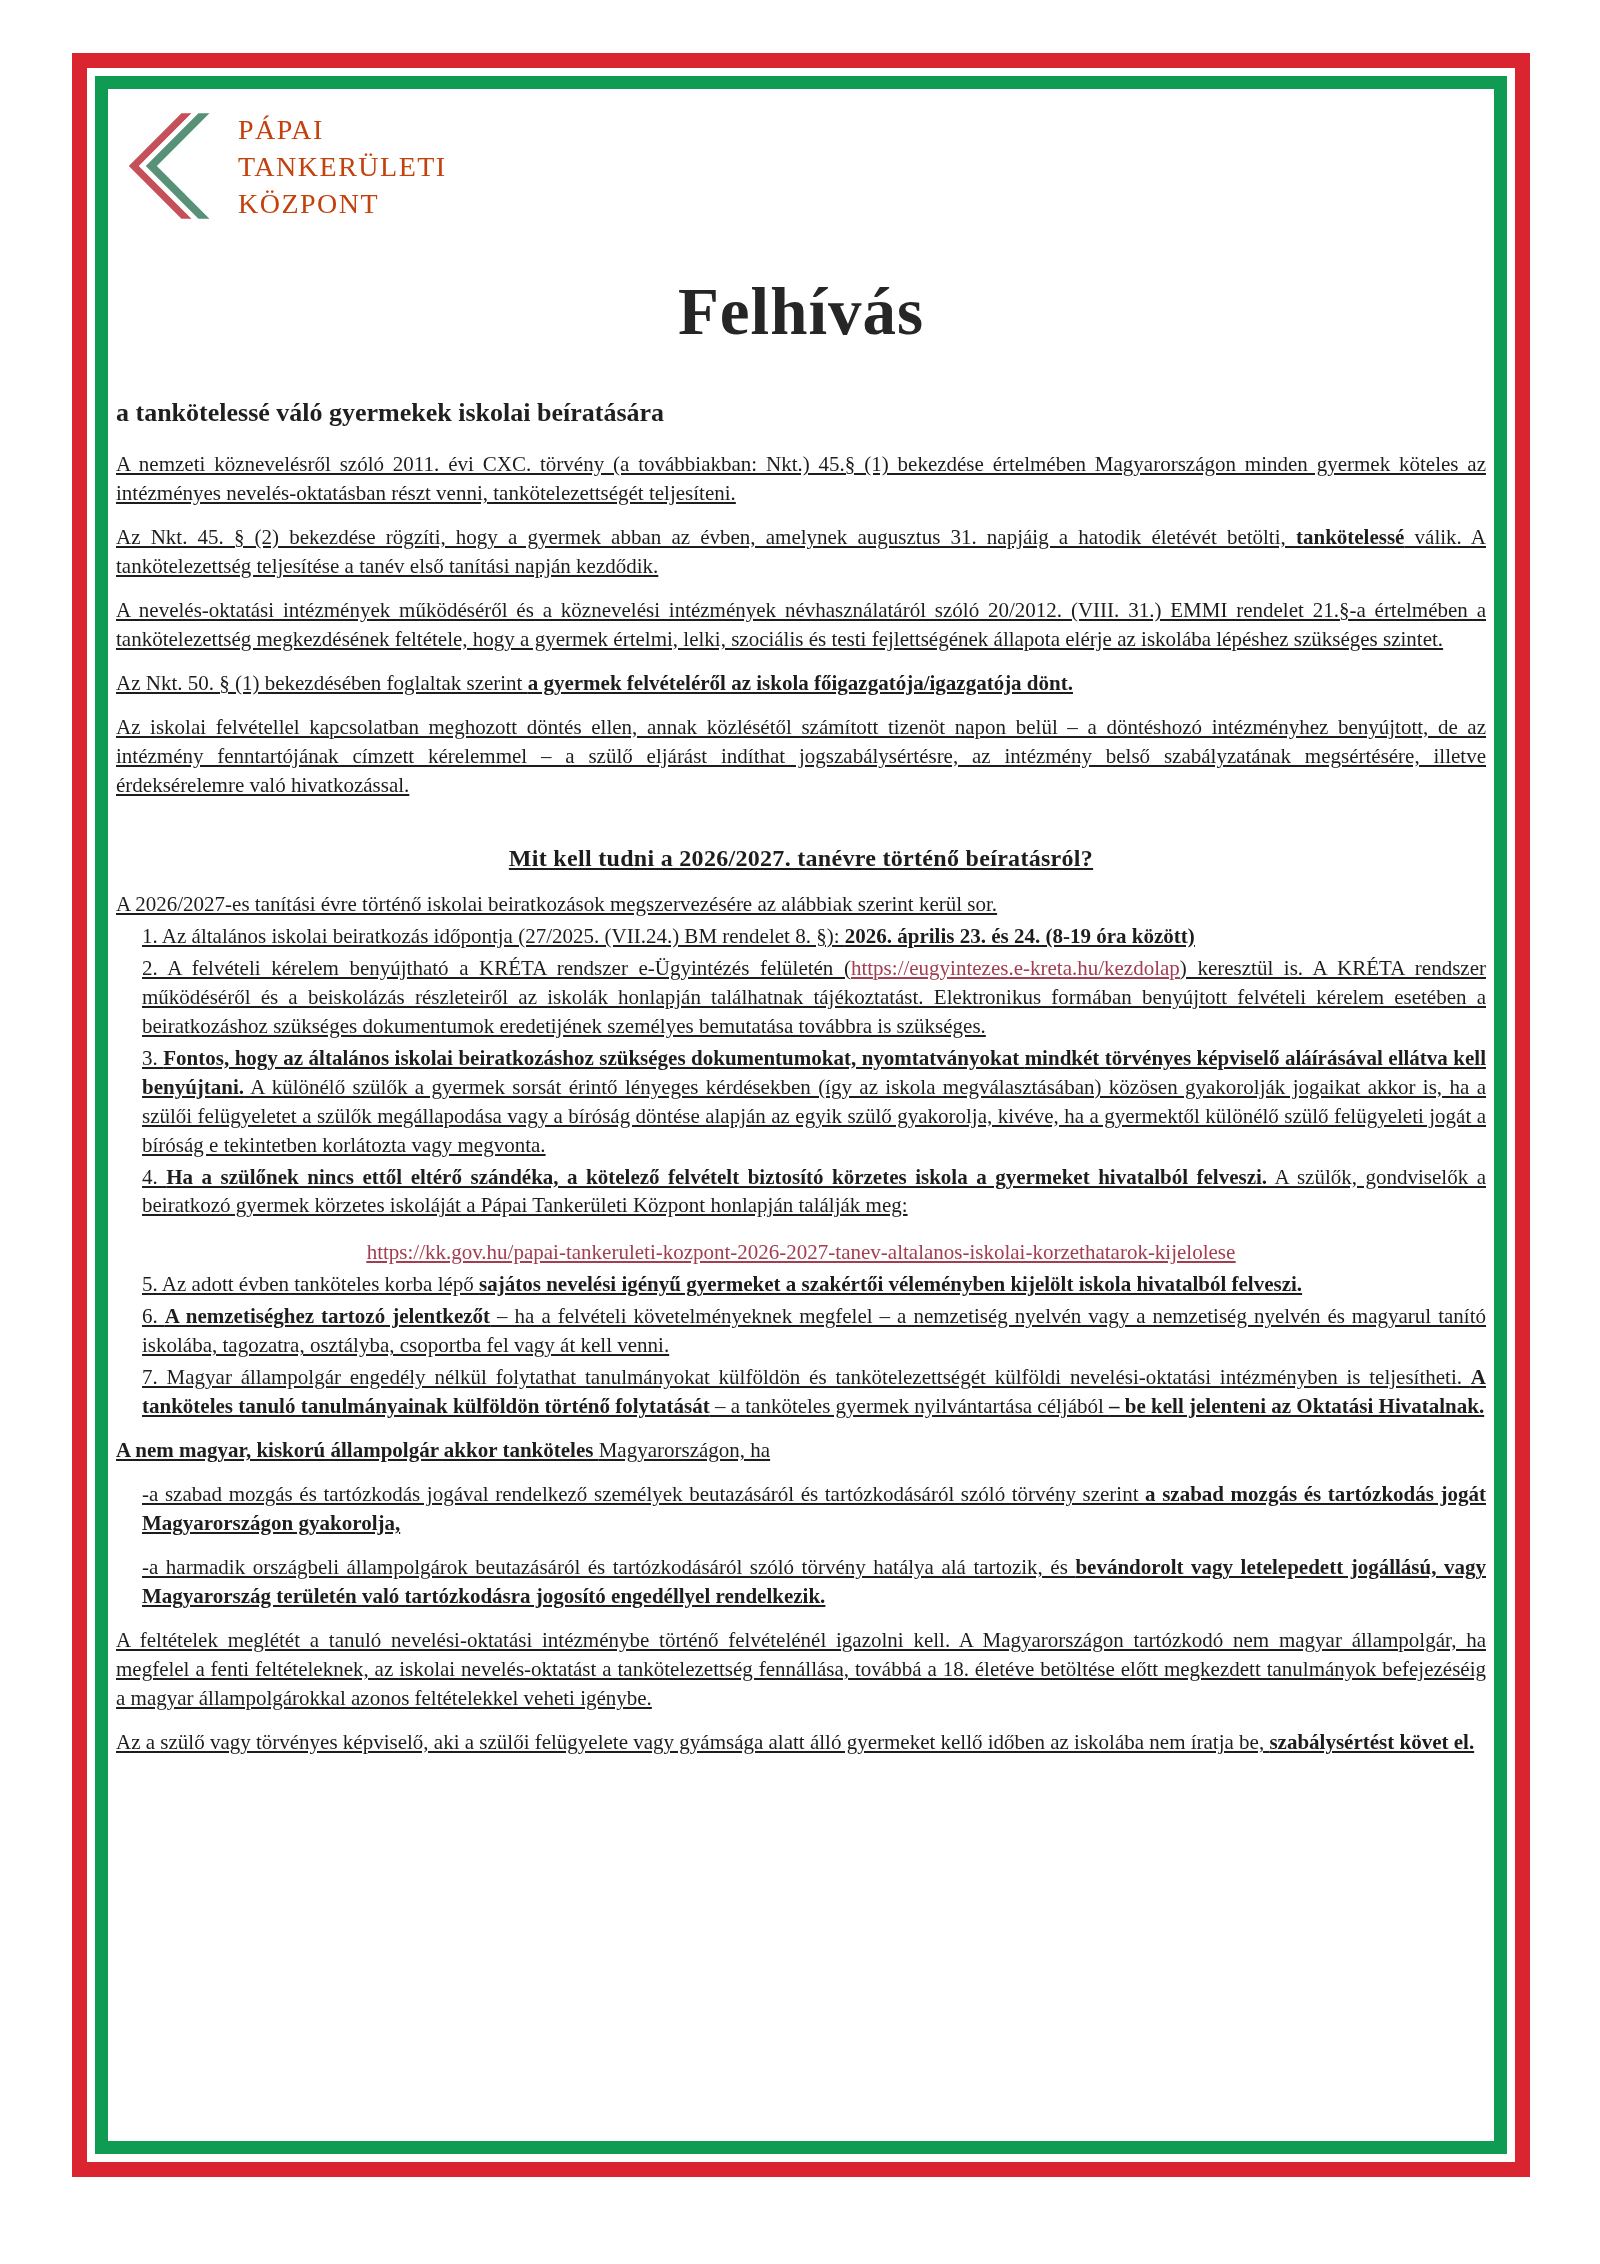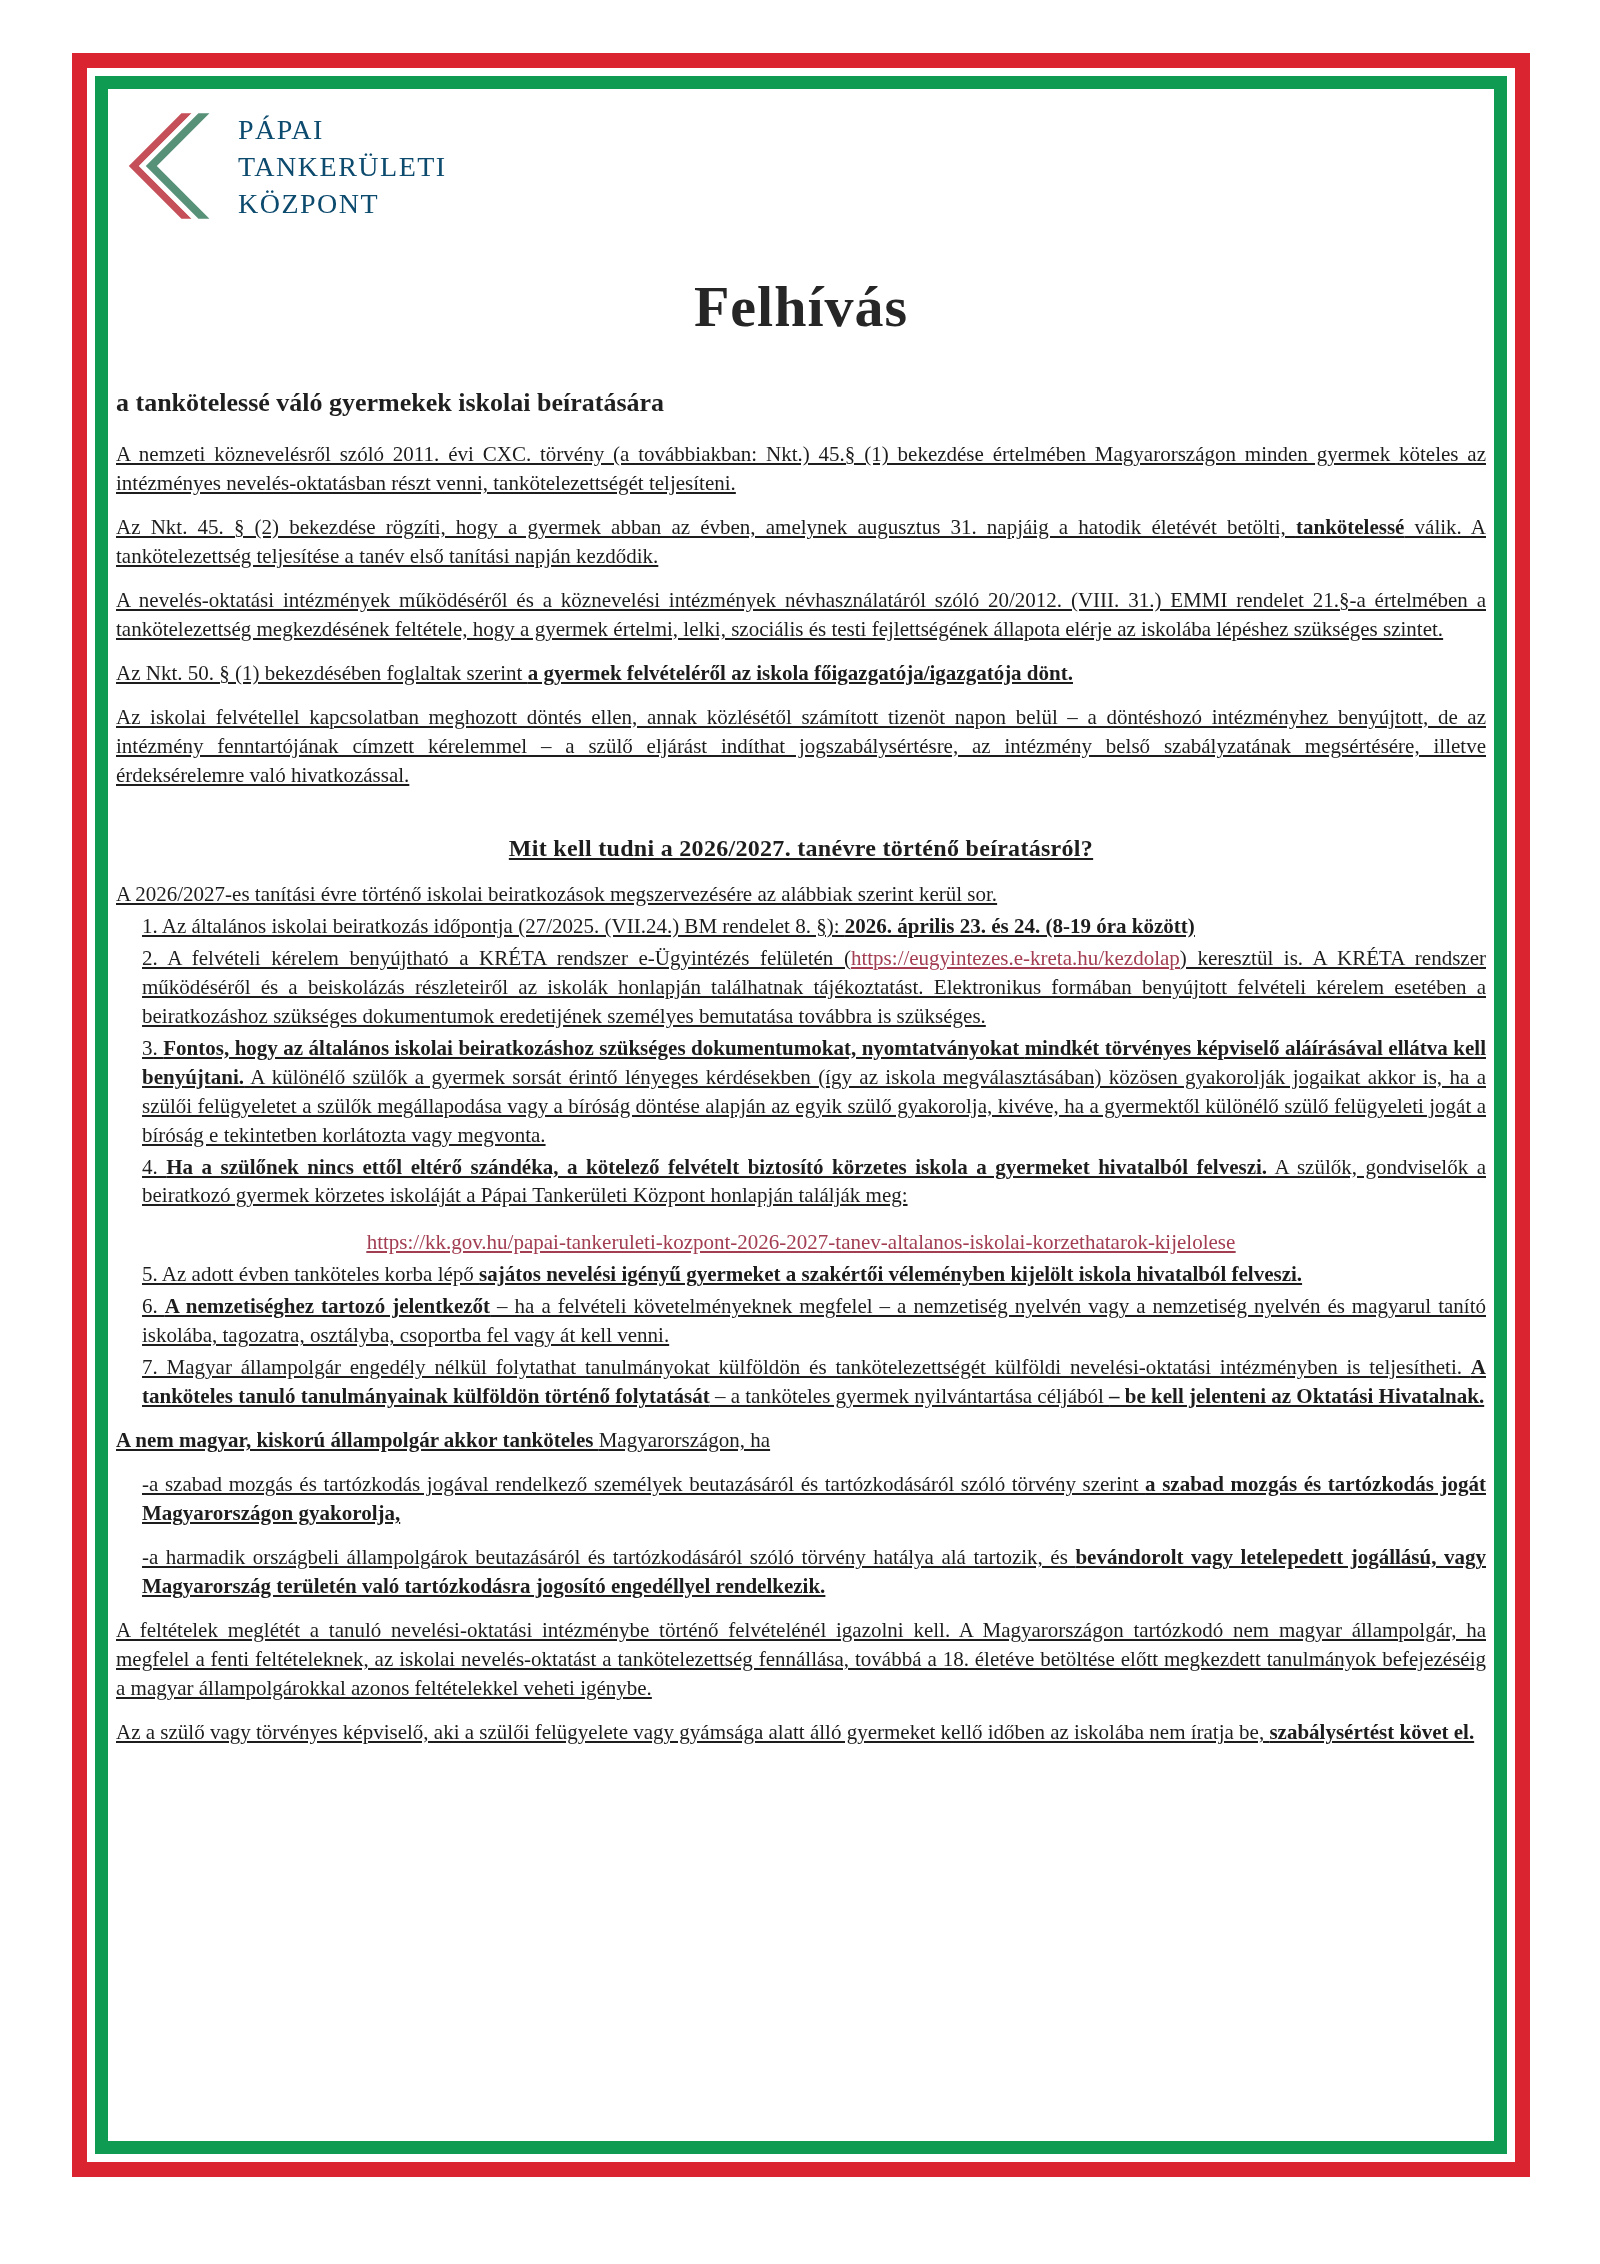--- a/index.html
+++ b/index.html
@@ -22,25 +22,25 @@
   .content{
     position:absolute;inset:0;
     padding:10px 8px 0 8px;
     overflow:hidden;
   }
   
   .logo-row{display:flex;align-items:center;gap:26px;margin:6px 0 0 6px;}
   .logo-mark{width:90px;height:122px;flex:0 0 auto;}
   .logo-text{
     font-size:28px;line-height:37px;letter-spacing:1.5px;
-    color:#0c4a6e;
+    color:#c2410c;
   }
   
   .doc-title{
-    text-align:center;font-weight:bold;font-size:58px;
+    text-align:center;font-weight:bold;font-size:67px;
     margin-top:46px;color:#262626;letter-spacing:1px;
   }
   .doc-subtitle{
     text-align:left;font-weight:bold;font-size:26px;
     margin-top:48px;color:#1f1f1f;
   }
   
   main{display:block;margin-top:22px;font-size:21px;line-height:1.38;text-align:justify;text-decoration:underline;}
   main p{margin:0;}
   .para{margin-top:15px;}

